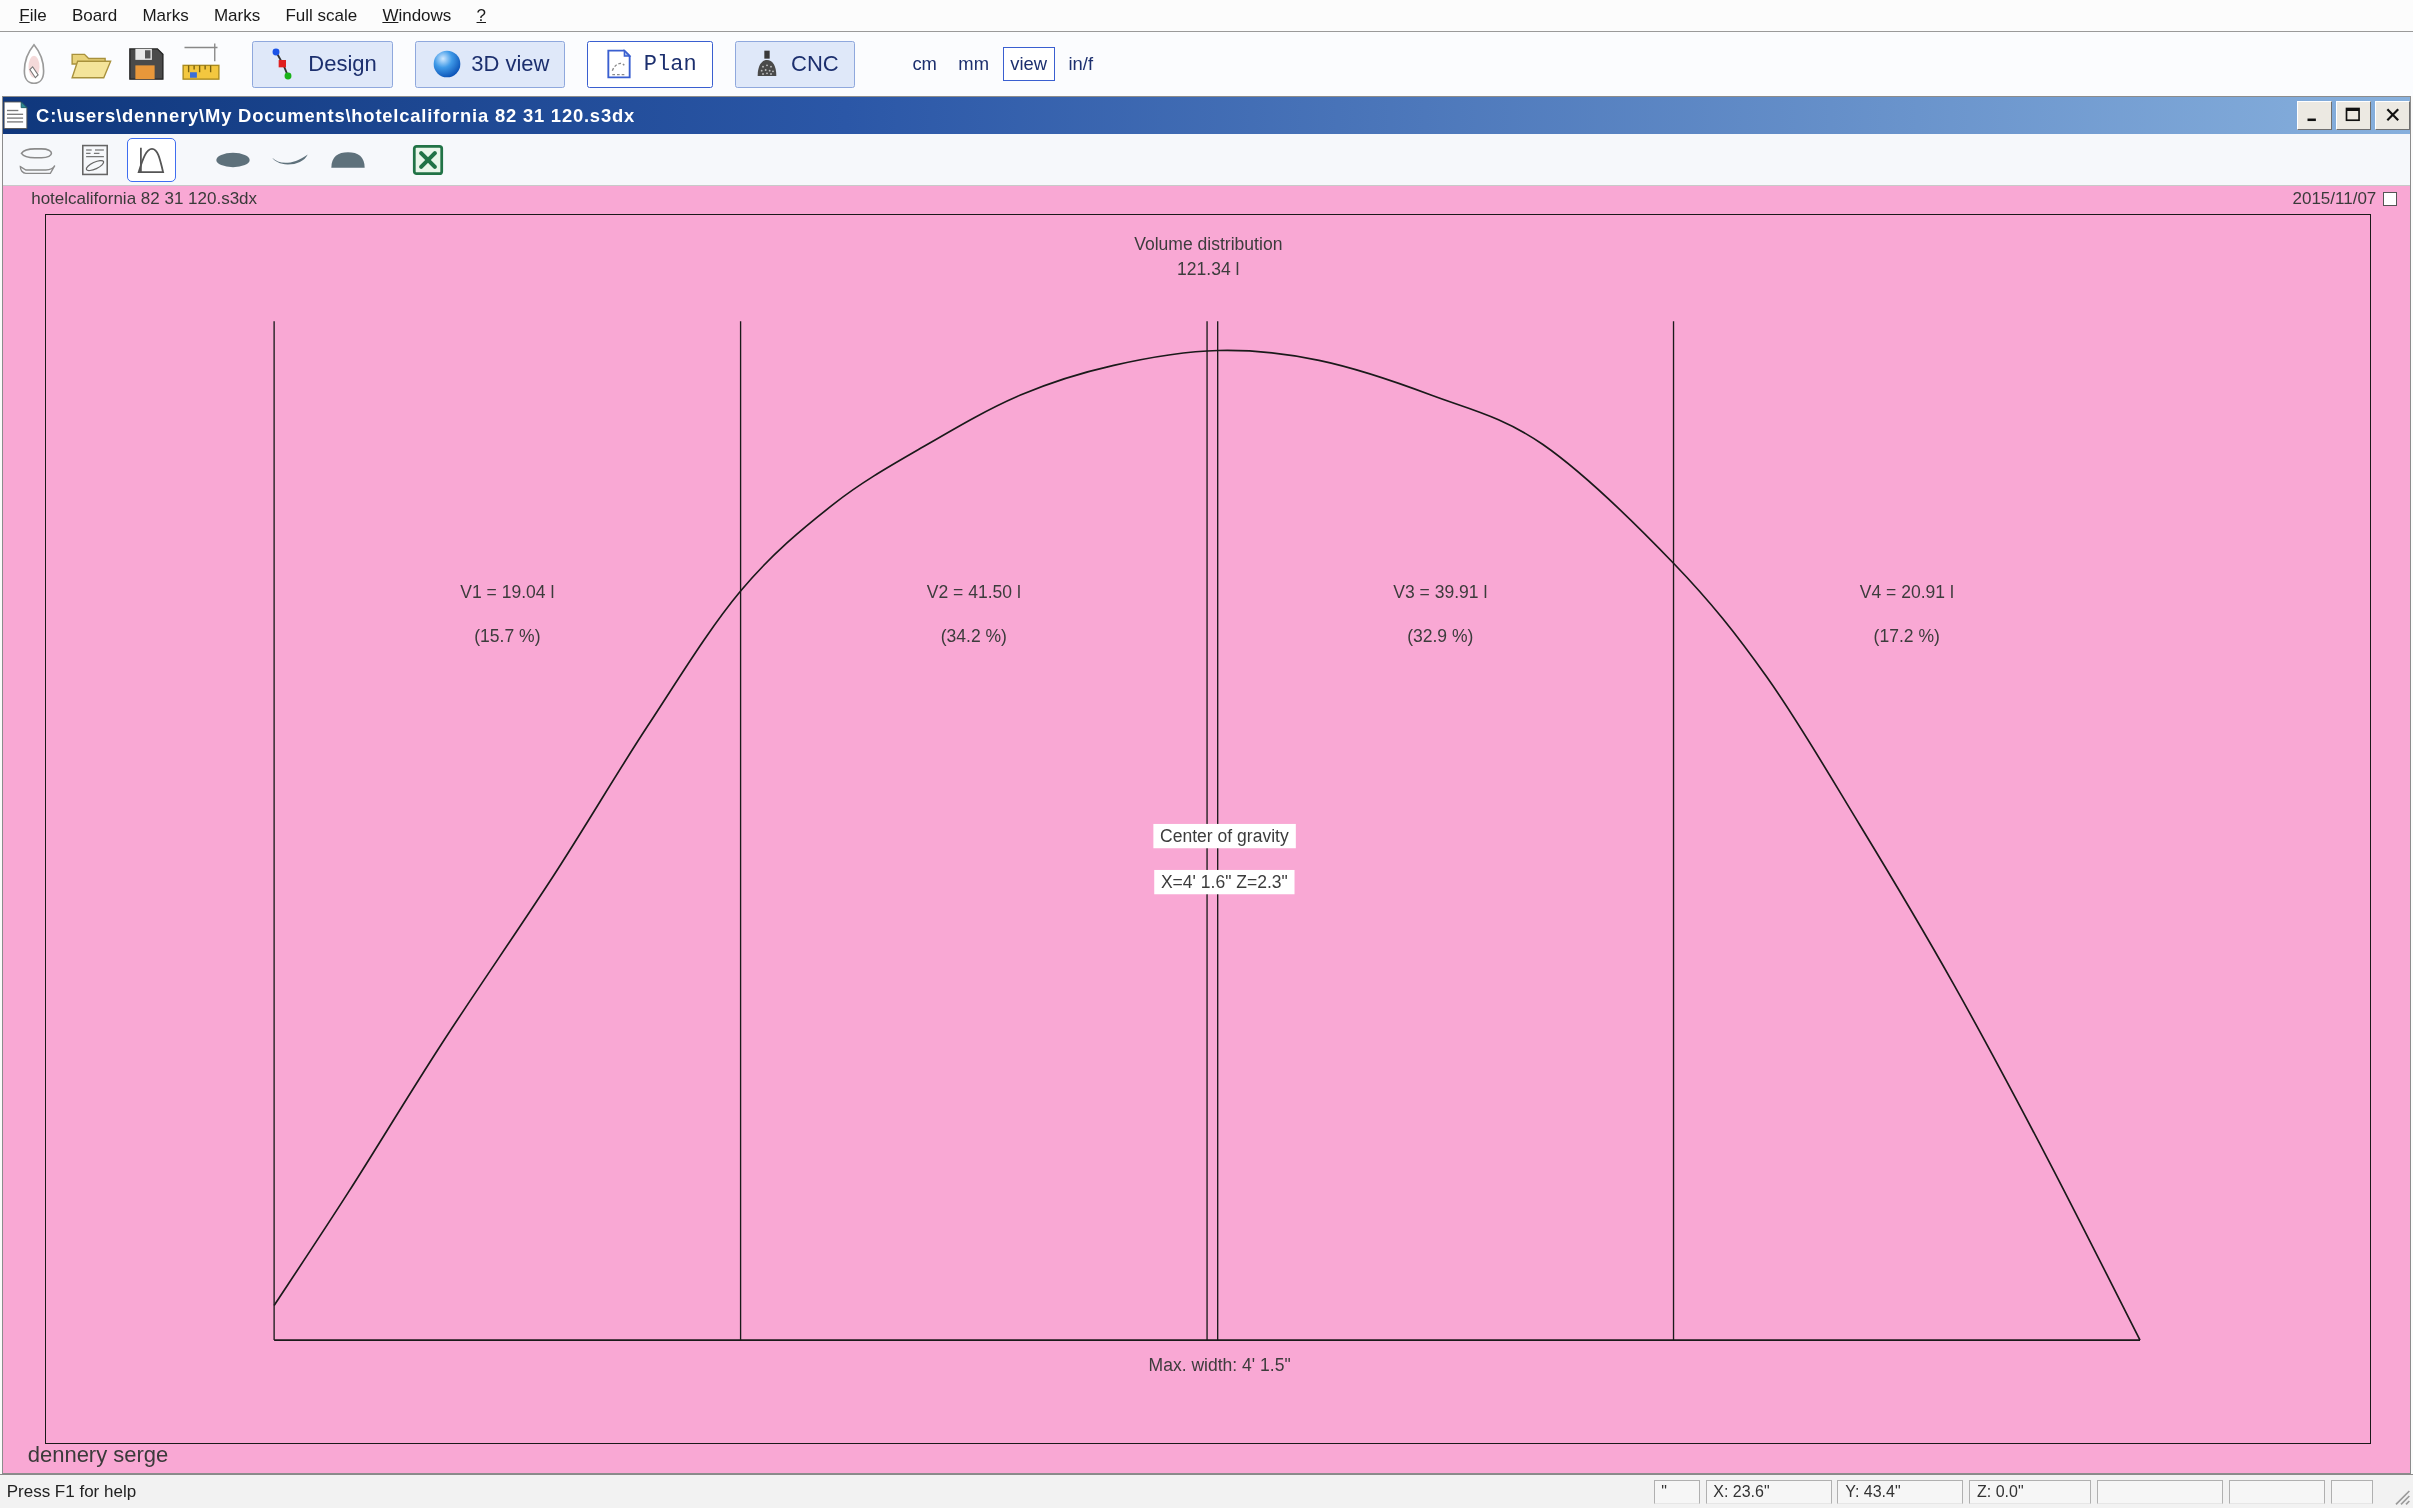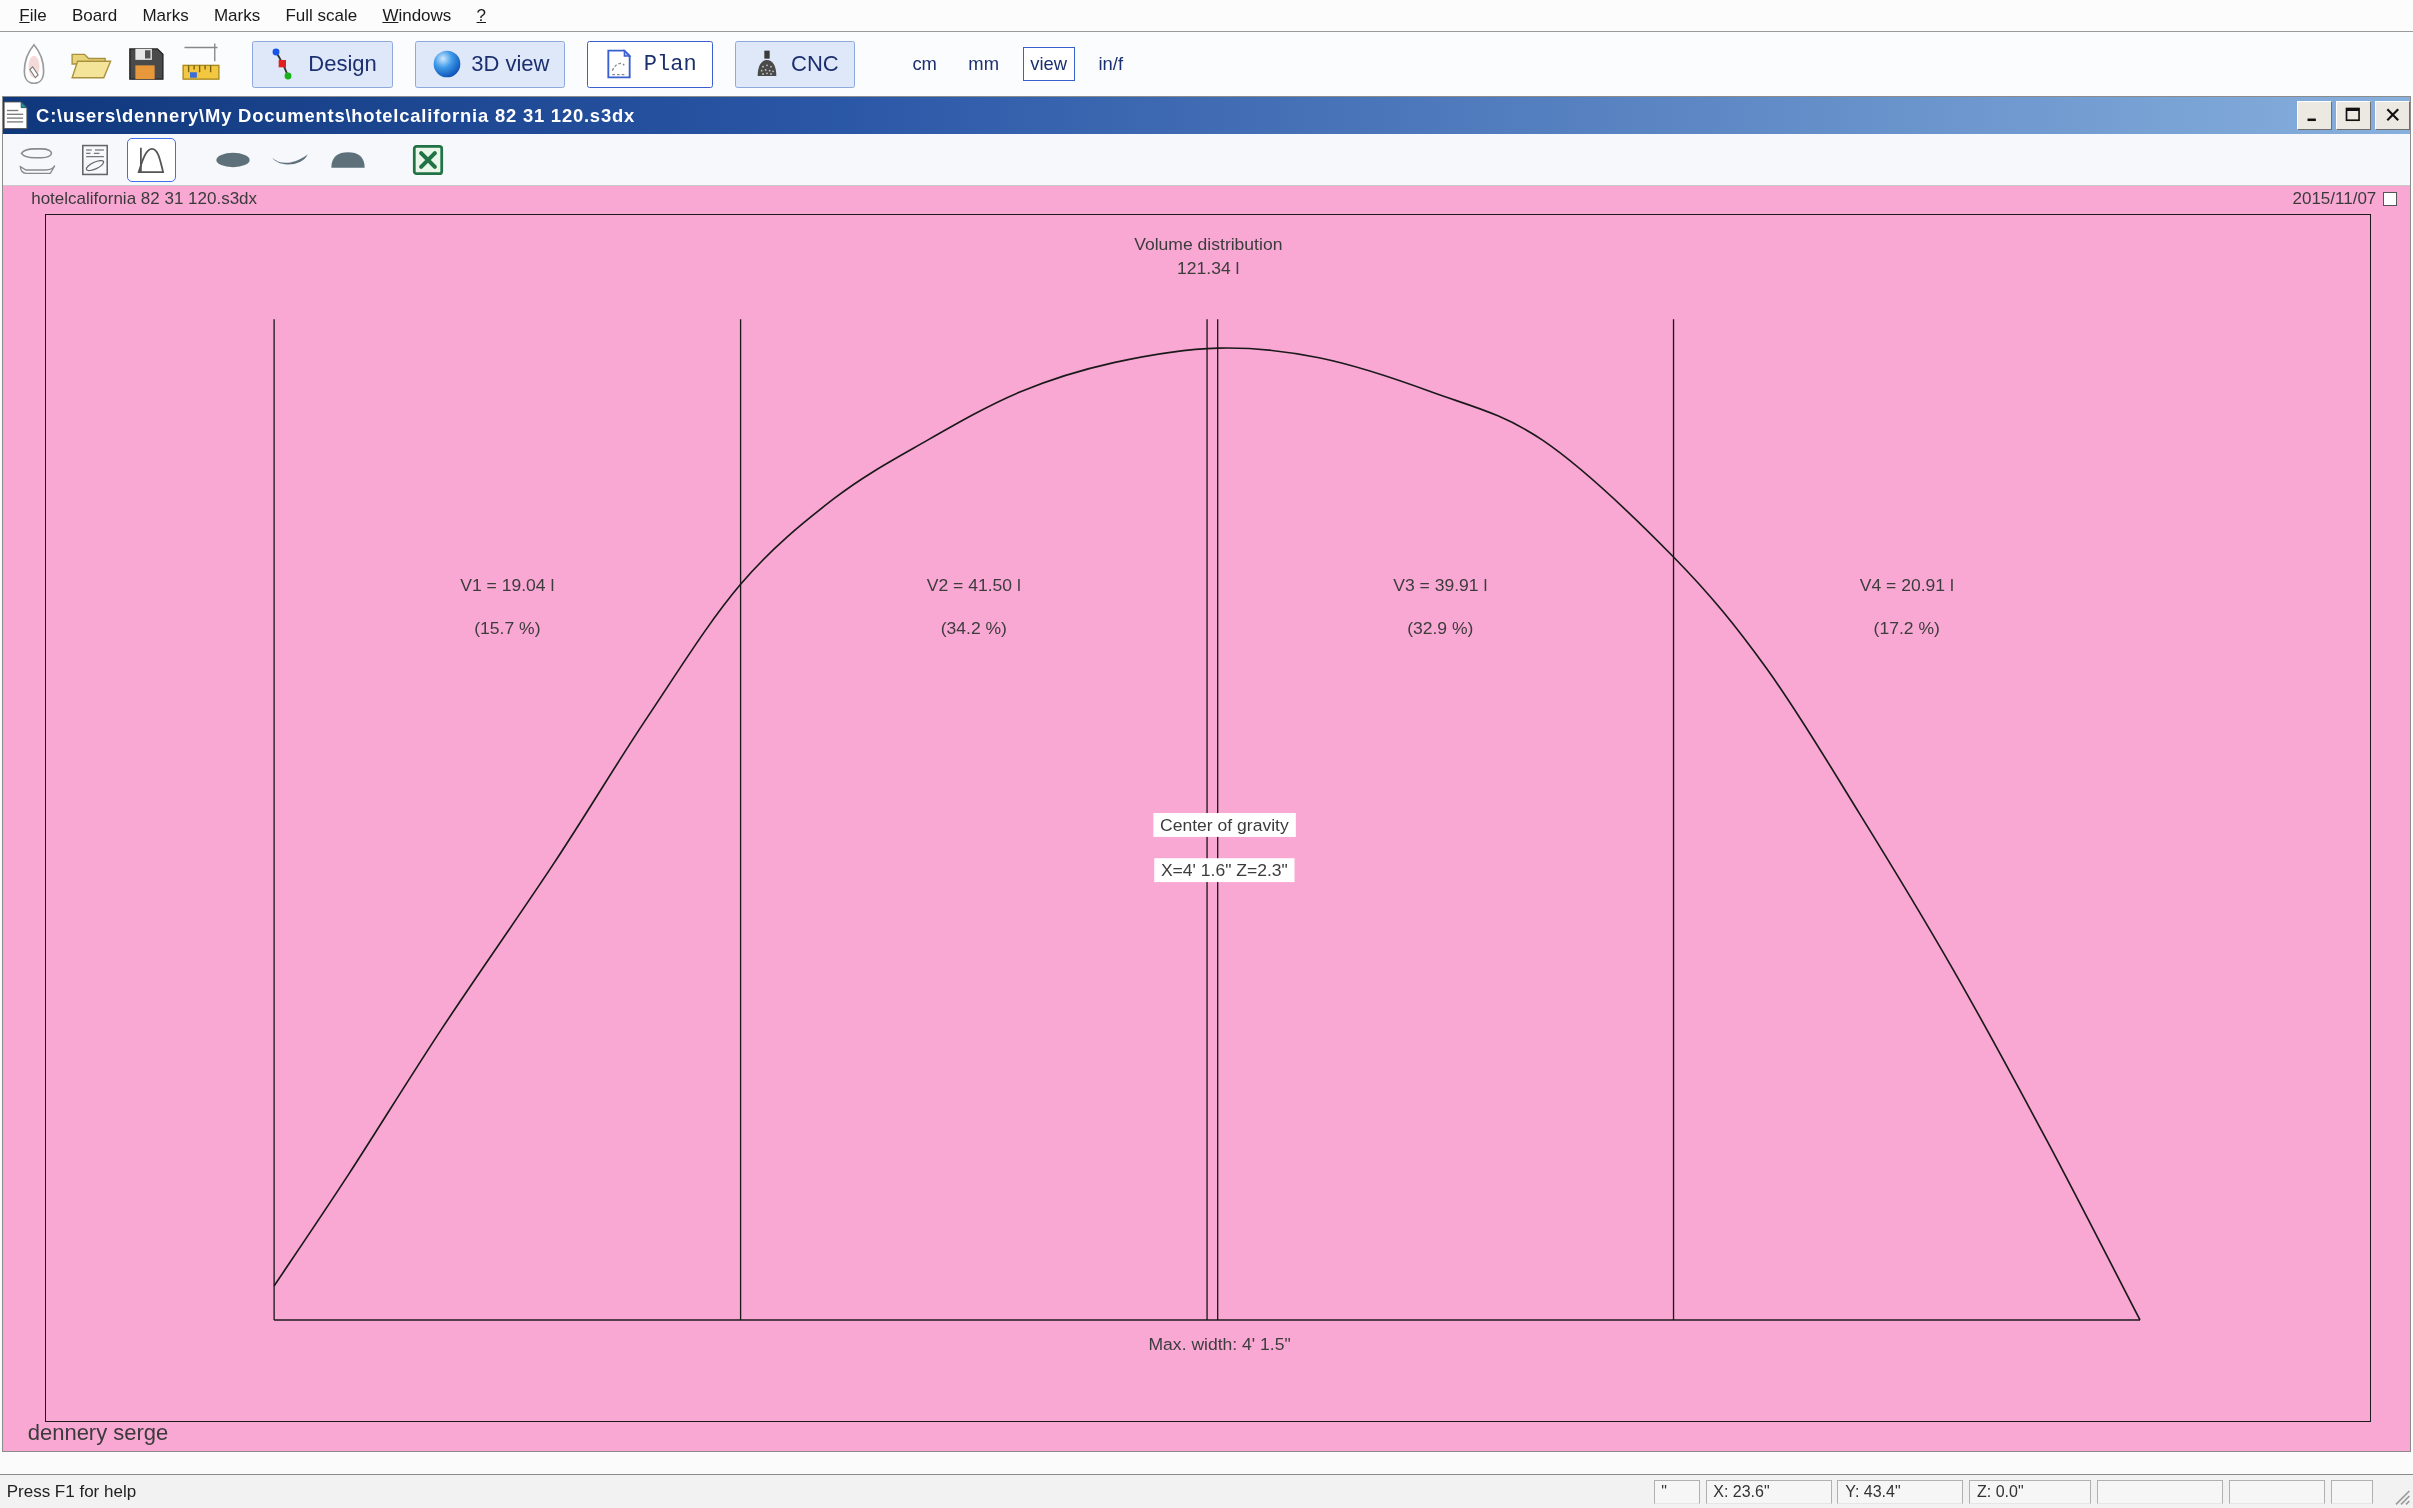--- a/index.html
+++ b/index.html
@@ -15,21 +15,21 @@
 
   
   .toolbar1 { height:64px; background:#fbfcfe; display:flex; align-items:center; padding-left:8.4px; }
   .tb1-icon { width:52px; height:52px; display:flex; align-items:center; justify-content:center; margin-right:3.4px; border:0.8px solid transparent; }
   .tb1-icon svg { width:44px; height:44px; }
   .big-btn { height:47px; margin-left:22px; display:flex; align-items:center; gap:8.4px;
              background:#dfe8f9; border:0.8px solid #8fa8dd; border-radius:2.5px;
              padding:0 15px; font-size:22px; color:#1c2f6e; }
   .big-btn svg { width:32px; height:32px; }
   .big-btn.active { background:#ffffff; border:1.7px solid #3a5fd0;font-family:Liberation Mono, monospace; }
-  .units { display:flex; align-items:center; margin-left:50px; gap:16px; }
+  .units { display:flex; align-items:center; margin-left:50px; gap:6px; }
   .unit { font-size:18.4px; color:#1c2f6e; padding:5px 6.7px; border:1.7px solid transparent; }
   .unit.active { border:1.7px solid #3a5fd0; background:#fff; }
 
   
   .child { flex:1; margin:0 1.7px; border:1.7px solid #8c8c8c; display:flex; flex-direction:column; background:#ffffff; min-height:0; }
   .titlebar { height:37px; background:linear-gradient(to right,#0f377c 0%,#2b57a7 35%,#87b0dd 100%);
               display:flex; align-items:center; padding:0 0; }
   .titlebar-icon { width:25px; height:28.5px; margin-right:8.4px; flex:0 0 auto; }
   .titlebar-text { color:#ffffff; font-size:18.4px; font-weight:bold; letter-spacing:0.8px; flex:1;
                    white-space:nowrap; overflow:hidden; }
@@ -54,21 +54,21 @@
                 display:flex; align-items:center; font-size:17px; color:#3a3a3a; }
   .doc-filename { position:absolute; left:28.5px; top:3.4px; }
   .doc-date { position:absolute; right:34px; top:3.4px; }
   .doc-checkbox { position:absolute; right:13.4px; top:5.9px; width:14.2px; height:14.2px; border:0.8px solid #555; background:#fff; }
   .chart-frame { position:absolute; left:42px; right:39px; top:28px; bottom:29px; border:0.8px solid #1a1a1a; }
   .chart-frame svg { width:100%; height:100%; display:block; }
   .doc-author { position:absolute; left:25px; bottom:5px; font-size:22px; color:#3a3a3a; }
 
   
   .statusbar { height:34px; background:#f2f2f2; border-top:0.8px solid #8a8a8a;
-               display:flex; align-items:center; padding:0 6.7px; position:relative;margin-top:22px; }
+               display:flex; align-items:center; padding:0 6.7px; position:relative; }
   .status-help { font-size:17px; color:#222; }
   .status-cells { position:absolute; right:40px; top:5px; display:flex; gap:5.9px; }
   .status-cell { height:23.5px; border:0.8px solid #b0b0b0; border-bottom-color:#e6e6e6;
                  font-size:16px; color:#333; display:flex; align-items:center; padding:0 6.7px; background:#f6f6f6; }
   .grip { position:absolute; right:2.5px; bottom:2.5px; }
 </style>
 </head>
 <body>
 
 <div class="app">

